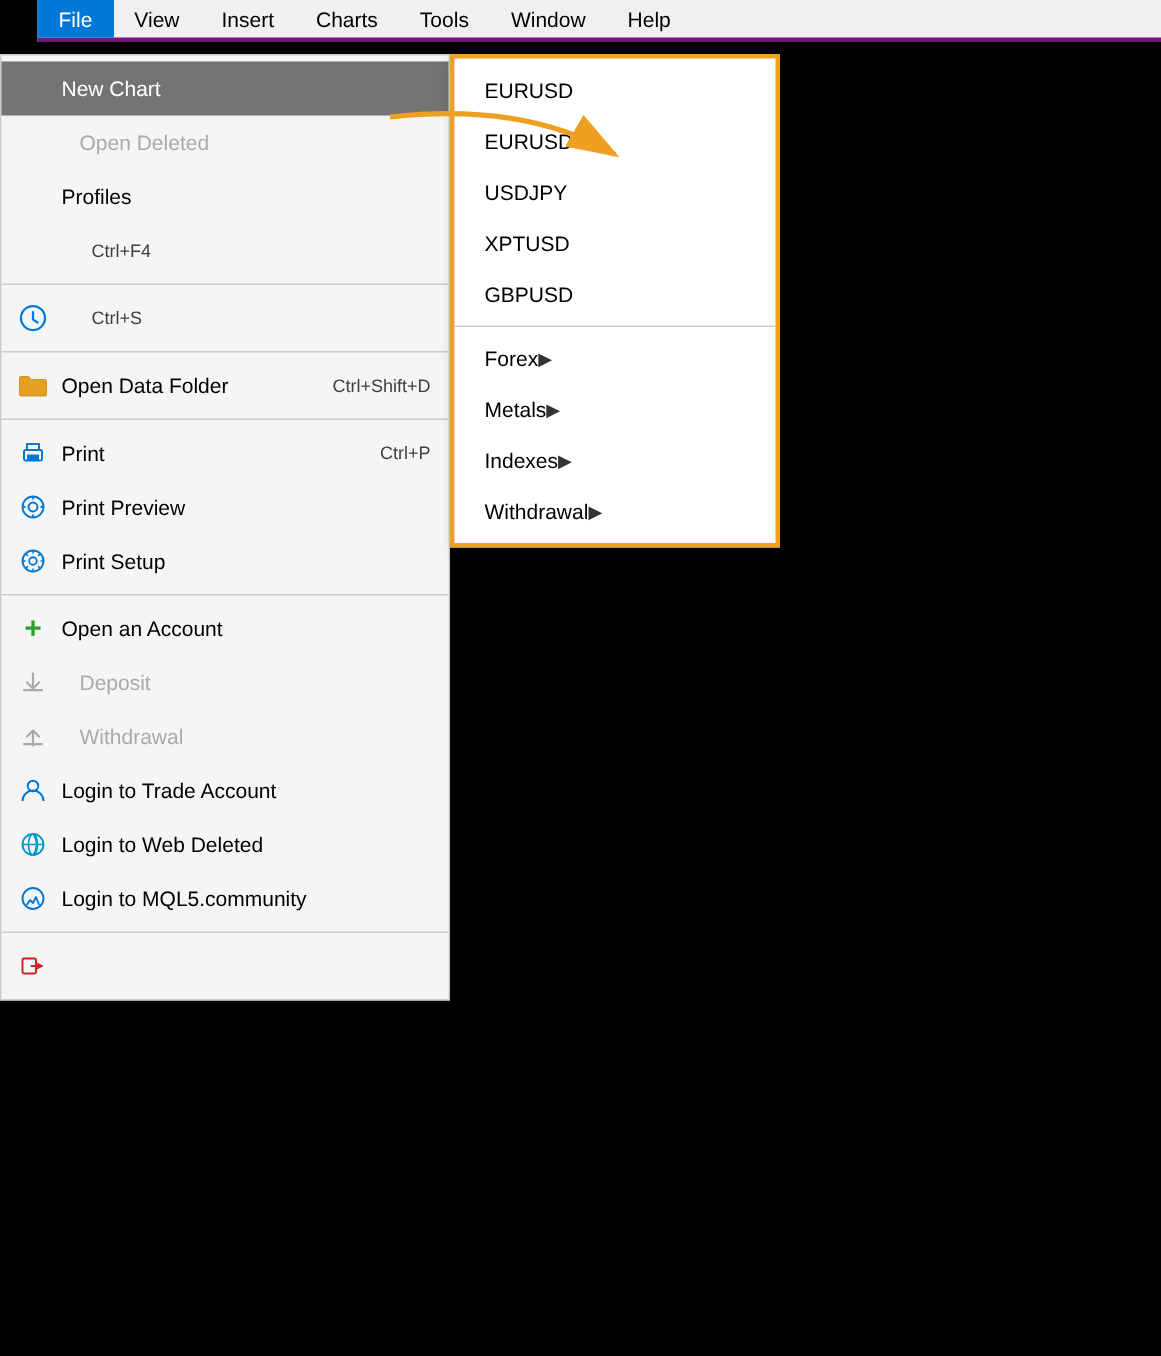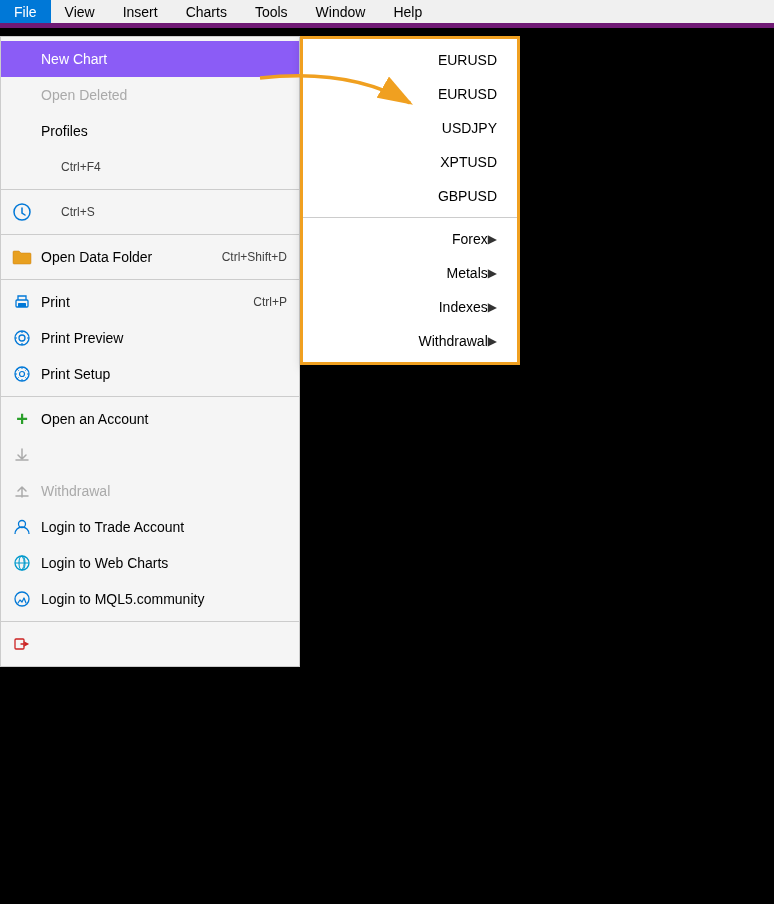--- a/index.html
+++ b/index.html
@@ -10,24 +10,25 @@
       width: 774px;
       height: 904px;
       position: relative;
       overflow: hidden;
     }
 
     
     .menu-bar {
       display: flex;
       background: #f0f0f0;
-      border-bottom: 5px solid #701a75;
+      border-bottom: 3px solid #701a75;
       padding: 0;
       height: 28px;
       align-items: stretch;
+      margin-left: 25px;
     }
     .menu-bar-item {
       padding: 8px 14px;
       cursor: pointer;
       display: flex;
       align-items: center;
       white-space: nowrap;
     }
     .menu-bar-item.active {
       background: #0078d7;
@@ -54,26 +55,27 @@
 
     .menu-item {
       display: flex;
       align-items: center;
       padding: 7px 12px 7px 10px;
       cursor: pointer;
       white-space: nowrap;
       position: relative;
     }
     .menu-item.active {
-      background: #8b5cf6;
+      background: #737373;
       color: white;
     }
     .menu-item.disabled {
       color: #aaa;
       cursor: default;
+      gap: 12px;
     }
 
     .menu-item .icon {
       width: 22px;
       height: 22px;
       margin-right: 8px;
       display: flex;
       align-items: center;
       justify-content: center;
       font-size: 16px;
@@ -106,21 +108,21 @@
       margin-top: 0;
       position: relative;
     }
 
     .sub-menu-item {
       display: flex;
       align-items: center;
       padding: 9px 20px 9px 20px;
       cursor: pointer;
       white-space: nowrap;
-      justify-content: flex-end;
+      justify-content: flex-start;
     }
     .sub-menu-item .arrow {
       font-size: 12px;
       color: #333;
     }
 
     .sub-menu-separator {
       height: 1px;
       background: #ccc;
       margin: 4px 0;
@@ -280,20 +282,21 @@
       <span class="label">Open an Account</span>
     </div>
 
     <div class="menu-item disabled">
       <span class="icon icon-gray">
         <svg width="18" height="18" viewBox="0 0 18 18" fill="none">
           <path d="M9 3v10M5 9l4 4 4-4" stroke="#aaa" stroke-width="1.5" stroke-linecap="round" stroke-linejoin="round"></path>
           <path d="M3 14h12" stroke="#aaa" stroke-width="1.5" stroke-linecap="round"></path>
         </svg>
       </span>
+      <span class="label">Deposit</span>
     </div>
 
     <div class="menu-item disabled">
       <span class="icon icon-gray">
         <svg width="18" height="18" viewBox="0 0 18 18" fill="none">
           <path d="M9 15V5M5 9l4-4 4 4" stroke="#aaa" stroke-width="1.5" stroke-linecap="round" stroke-linejoin="round"></path>
           <path d="M3 14h12" stroke="#aaa" stroke-width="1.5" stroke-linecap="round"></path>
         </svg>
       </span>
       <span class="label">Withdrawal</span>
@@ -310,21 +313,21 @@
     </div>
 
     <div class="menu-item">
       <span class="icon icon-cyan">
         <svg width="18" height="18" viewBox="0 0 18 18" fill="none">
           <circle cx="9" cy="9" r="7" stroke="#0099cc" stroke-width="1.3"></circle>
           <ellipse cx="9" cy="9" rx="3" ry="7" stroke="#0099cc" stroke-width="1.1"></ellipse>
           <path d="M2 9h14M9 2a12 12 0 010 14" stroke="#0099cc" stroke-width="1"></path>
         </svg>
       </span>
-      <span class="label">Login to Web Charts</span>
+      <span class="label">Login to Web Deleted</span>
     </div>
 
     <div class="menu-item">
       <span class="icon icon-blue">
         <svg width="18" height="18" viewBox="0 0 18 18" fill="none">
           <path d="M9 2C5.134 2 2 5.134 2 9s3.134 7 7 7 7-3.134 7-7S12.866 2 9 2z" stroke="#0078d7" stroke-width="1.3"></path>
           <path d="M5 13l2-3 2 2 2-4 2 5" stroke="#0078d7" stroke-width="1.2" stroke-linecap="round" stroke-linejoin="round" fill="none"></path>
         </svg>
       </span>
       <span class="label">Login to MQL5.community</span>

